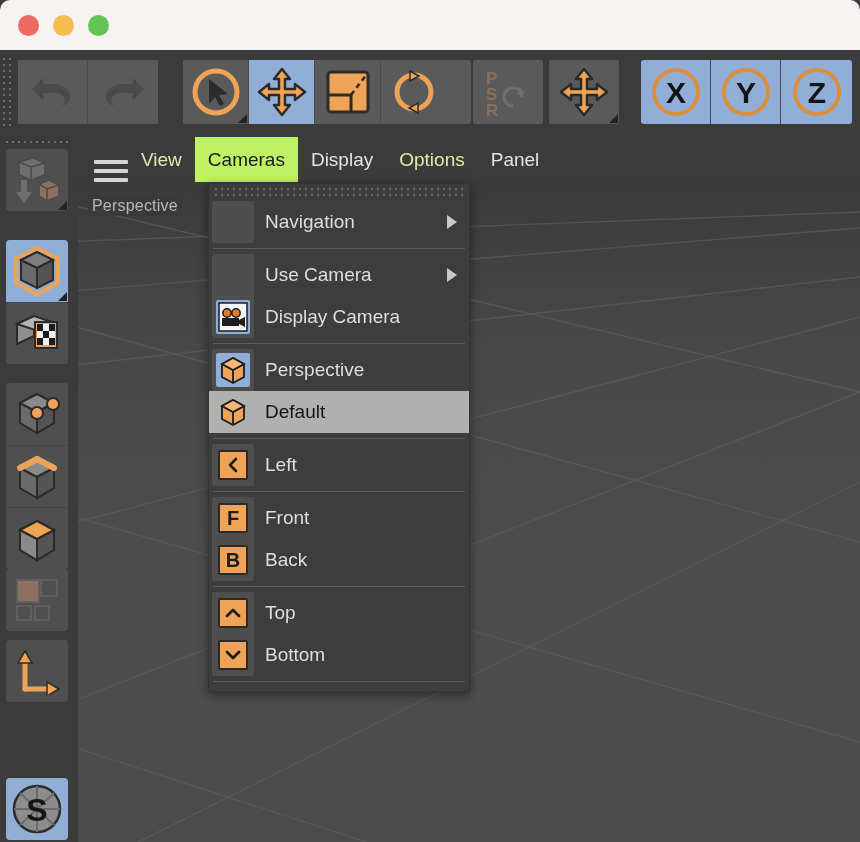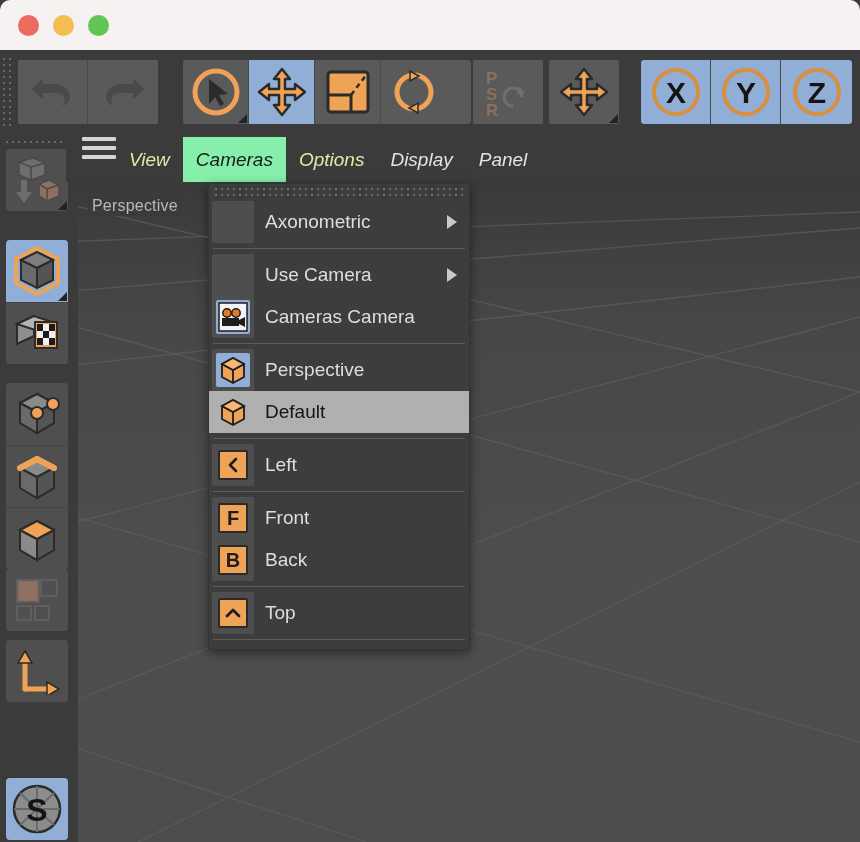--- a/index.html
+++ b/index.html
@@ -87,34 +87,34 @@
   }
   .vp-label {
     position: absolute; left: 10px; top: 14px;
     color: #b9b9b9; font-size: 16px;
     background: rgba(58,58,58,0.85); padding: 1px 4px;
     letter-spacing: .2px;
   }
 
   
   .menubar {
-    position: absolute; left: 66px; top: 137px;
+    position: absolute; left: 78px; top: 137px;
     width: 782px; height: 45px;
     background: #3b3b3b;
-    display: flex; align-items: flex-start; font-style: italic;
+    display: flex; align-items: flex-end;
   }
   .hamburger { margin-left: 16px; width: 34px; display: flex; flex-direction: column; gap: 5px; }
   .hamburger span { display: block; height: 4px; background: #d6d6d6; border-radius: 1px; }
   .mitem {
     height: 45px; display: flex; align-items: center;
     padding: 0 13px; font-size: 19px; color: #e3e3e3;
     white-space: nowrap;
   }
   .mitem.accent { color: #e6e6a8; }
-  .mitem.open { background: #86efac; color: #1b1b1b; }
+  .mitem.open { background: #bef264; color: #1b1b1b; }
 
   
   .dropdown {
     position: absolute; left: 208px; top: 183px;
     width: 262px;
     background: #3d3d3d;
     border: 1px solid #343434;
     box-shadow: 0 3px 10px rgba(0,0,0,0.45);
     z-index: 40;
     padding-bottom: 4px;
@@ -440,22 +440,22 @@
   </div>
 
   <div class="menubar">
     <div class="hamburger">
       <span></span>
         <span></span>
         <span></span>
     </div>
     <div class="mitem accent">View</div>
     <div class="mitem open">Cameras</div>
+    <div class="mitem">Display</div>
     <div class="mitem accent">Options</div>
-    <div class="mitem">Display</div>
     <div class="mitem">Panel</div>
   </div>
 
   <div class="dropdown">
     <div class="dd-grip" id="dd-grip">
         <i style="left: 6px; top: 4px;"></i>
         <i style="left: 12px; top: 4px;"></i>
         <i style="left: 18px; top: 4px;"></i>
         <i style="left: 24px; top: 4px;"></i>
         <i style="left: 30px; top: 4px;"></i>
@@ -537,21 +537,21 @@
         <i style="left: 234px; top: 10px;"></i>
         <i style="left: 240px; top: 10px;"></i>
         <i style="left: 246px; top: 10px;"></i>
         <i style="left: 252px; top: 10px;"></i>
       </div>
 
     <div class="dd-section">
       <div class="dd-iconcol"></div>
       <div class="dd-row">
         <div class="dd-icon"></div>
-        <div class="dd-label">Axonometric</div>
+        <div class="dd-label">Navigation</div>
         <div class="dd-arrow"></div>
       </div>
     </div>
     <div class="dd-sep"></div>
 
     <div class="dd-section">
       <div class="dd-iconcol"></div>
       <div class="dd-row">
         <div class="dd-icon"></div>
         <div class="dd-label">Use Camera</div>
@@ -560,21 +560,21 @@
       <div class="dd-row">
         <div class="dd-icon blue">
           <svg width="30" height="30" viewBox="0 0 30 30">
             <rect x="1" y="1" width="28" height="28" fill="#f4f4f4" stroke="#1d1d1d" stroke-width="1.5"></rect>
             <circle cx="9" cy="11" r="4.2" fill="#e07a28" stroke="#1d1d1d" stroke-width="1.5"></circle>
             <circle cx="18" cy="11" r="4.2" fill="#e07a28" stroke="#1d1d1d" stroke-width="1.5"></circle>
             <rect x="4" y="16" width="17" height="8" fill="#1d1d1d"></rect>
             <path d="M21 18 L27 15 L27 25 L21 22 Z" fill="#1d1d1d"></path>
           </svg>
         </div>
-        <div class="dd-label">Cameras Camera</div>
+        <div class="dd-label">Display Camera</div>
       </div>
     </div>
     <div class="dd-sep"></div>
 
     <div class="dd-section">
       <div class="dd-iconcol"></div>
       <div class="dd-row">
         <div class="dd-icon blue">
           <svg width="30" height="30" viewBox="0 0 30 30">
             <path d="M4 9 L15 3 L26 9 L26 22 L15 28 L4 22 Z" fill="#efa356" stroke="#1d1d1d" stroke-width="1.8"></path>
@@ -636,18 +636,28 @@
       <div class="dd-row">
         <div class="dd-icon">
           <div class="orange-tile gl">
             <svg width="18" height="16" viewBox="0 0 18 16">
                 <path d="M3 11 L9 5 L15 11" fill="none" stroke="#1d1d1d" stroke-width="2.8" stroke-linecap="round" stroke-linejoin="round"></path>
               </svg>
           </div>
         </div>
         <div class="dd-label">Top</div>
       </div>
+      <div class="dd-row">
+        <div class="dd-icon">
+          <div class="orange-tile gl">
+            <svg width="18" height="16" viewBox="0 0 18 16">
+                <path d="M3 5 L9 11 L15 5" fill="none" stroke="#1d1d1d" stroke-width="2.8" stroke-linecap="round" stroke-linejoin="round"></path>
+              </svg>
+          </div>
+        </div>
+        <div class="dd-label">Bottom</div>
+      </div>
     </div>
     <div class="dd-sep"></div>
 
   </div>
 
 </div>
 
 </body></html>

